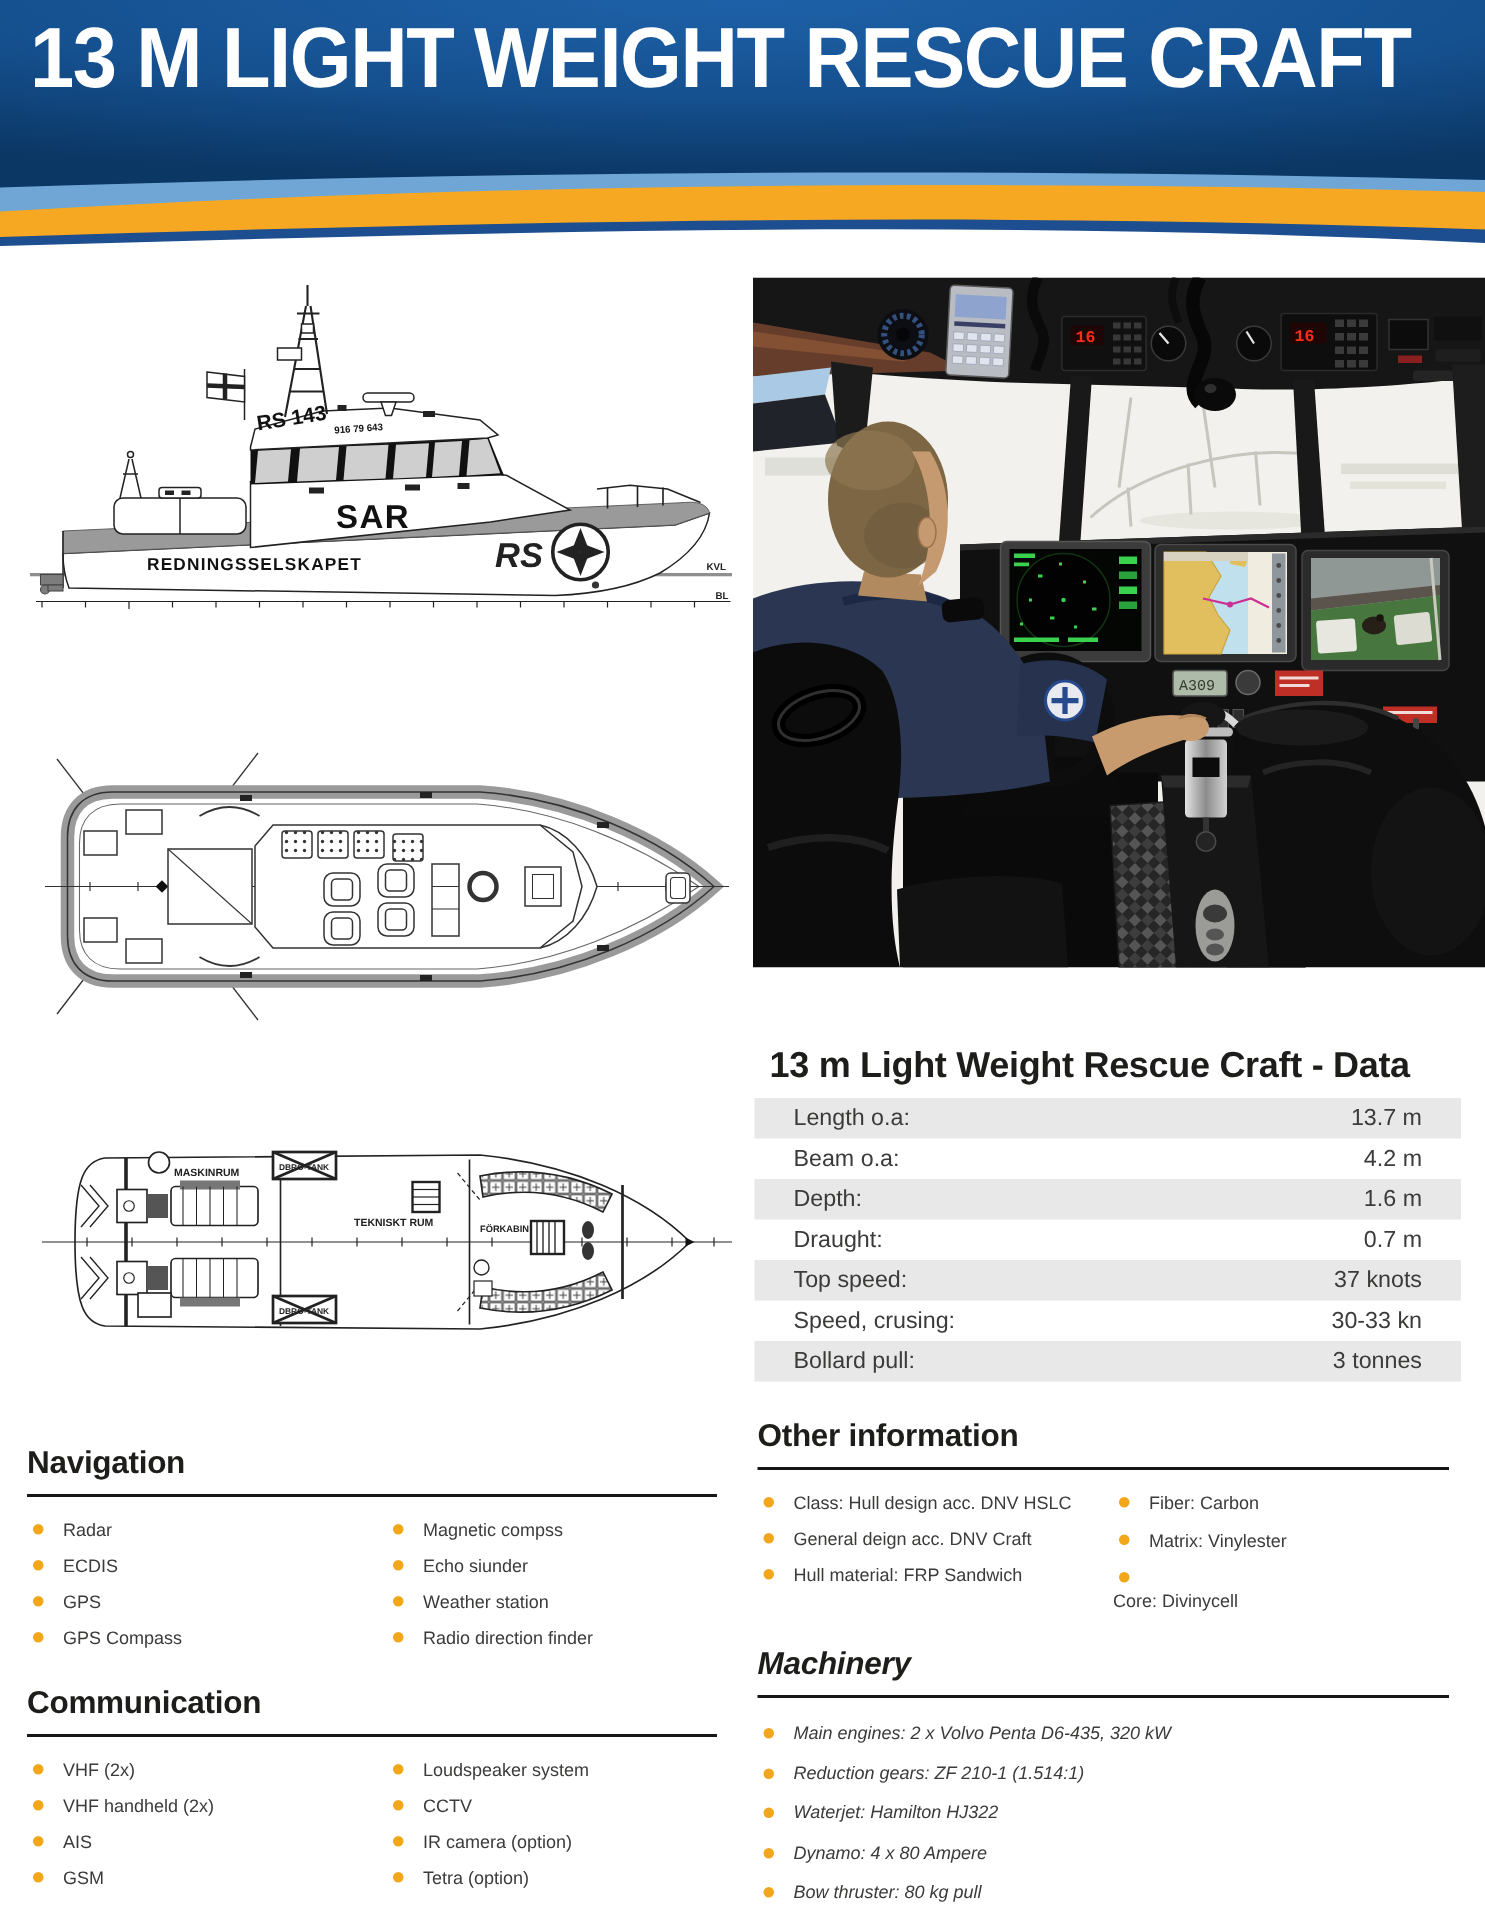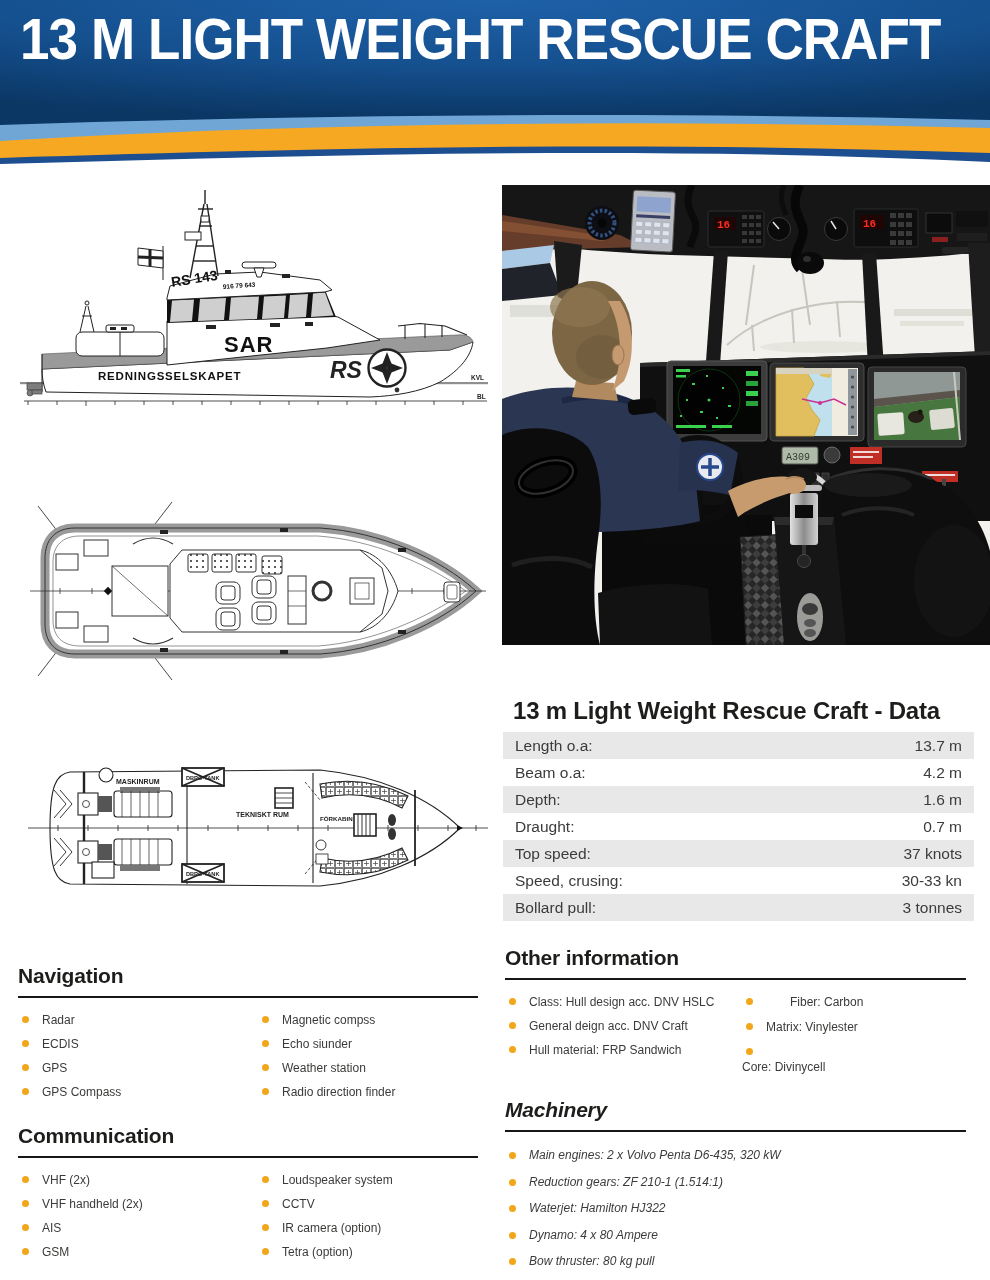--- a/index.html
+++ b/index.html
@@ -9,21 +9,21 @@
   .header{position:absolute;left:0;top:0;width:898px;height:178px;}
   .header h1{position:absolute;left:20px;top:6px;margin:0;color:#fff;font-size:57px;
              font-weight:700;letter-spacing:-1px;white-space:nowrap;
              transform:scaleX(0.93);transform-origin:left top;}
   
   .art{position:absolute;}
   
   .data-block{position:absolute;left:503px;top:697px;width:471px;}
   .data-block h3{margin:0 0 7px 10px;font-size:24px;font-weight:700;color:#1d1d1b;letter-spacing:-0.2px;}
   .trow{display:flex;justify-content:space-between;align-items:center;height:27px;
-        padding:0 12px;font-size:15.5px;color:#3b3b3a;}
+        padding:0 26px;font-size:15.5px;color:#3b3b3a;}
   .trow:nth-child(even){background:#e8e8e8;} 
   
   .sec{position:absolute;}
   .sec h2{margin:0;font-size:21px;font-weight:700;color:#1d1d1b;padding-bottom:8px;
           border-bottom:2px solid #161616;letter-spacing:-0.2px;}
   .sec ul{list-style:none;margin:10px 0 0 0;padding:0;}
   .sec li{display:flex;align-items:flex-start;font-size:12px;line-height:24px;color:#3b3b3a;}
   .sec.wide li{line-height:26.5px;}
   .cols{display:flex;}
   .dot{flex:0 0 auto;width:7px;height:7px;border-radius:50%;background:#f2a71b;
@@ -702,21 +702,21 @@
         <li>
             <span class="dot"></span>
             <span>General deign acc. DNV Craft</span>
           </li>
         <li>
             <span class="dot"></span>
             <span>Hull material: FRP Sandwich</span>
           </li>
       </ul>
       <ul style="width:224px;">
-        <li style="line-height:25px;gap:24px;">
+        <li style="line-height:25px;">
             <span class="dot"></span>
             <span>Fiber: Carbon</span>
           </li>
         <li style="line-height:25px;">
             <span class="dot"></span>
             <span>Matrix: Vinylester</span>
           </li>
         <li style="line-height:25px;flex-direction:column;">
             <span class="dot"></span>
             <span>Core: Divinycell</span>

